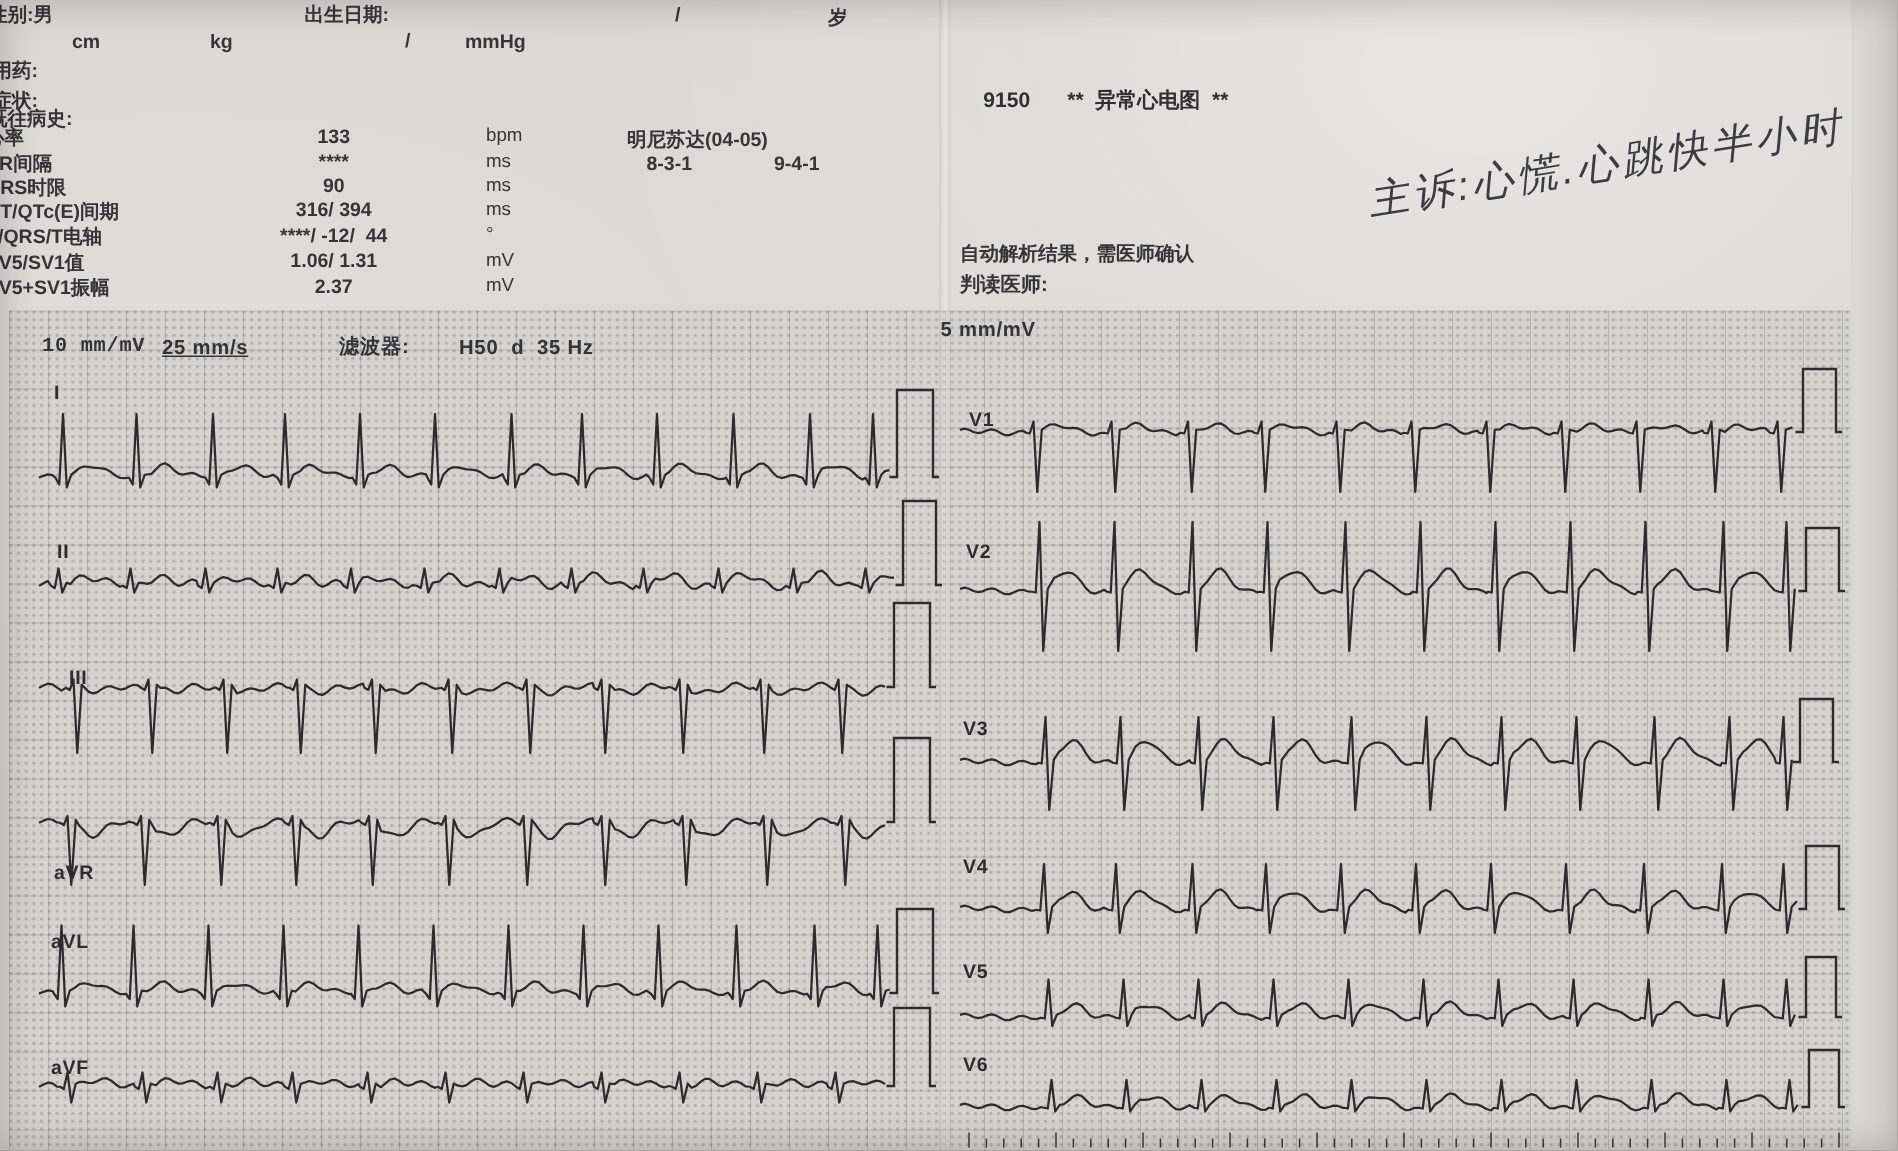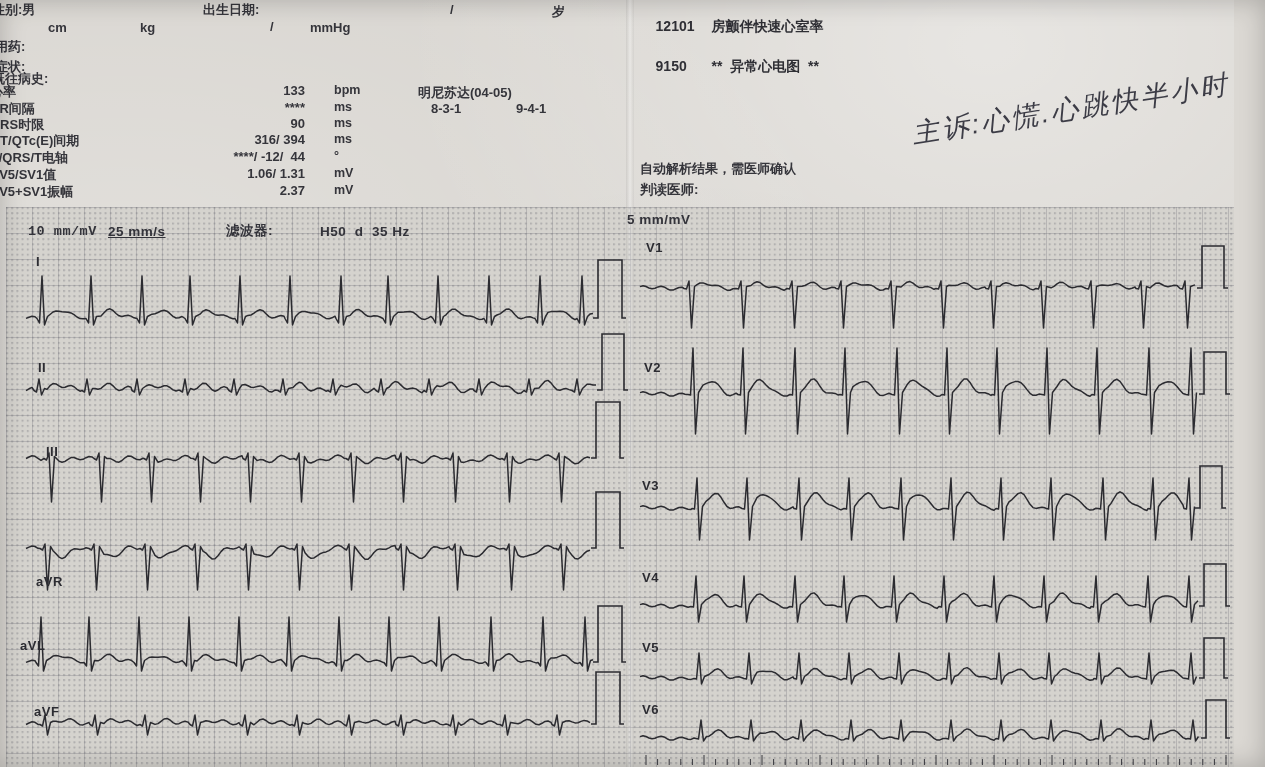--- a/index.html
+++ b/index.html
@@ -12,22 +12,22 @@
       radial-gradient(ellipse at 55% 95%, rgba(0,0,0,0.05), transparent 55%),
       #d9d6d1;
     color:#333;
   }
   .page::after{content:"";position:absolute;inset:0;box-shadow:inset 0 0 26px rgba(0,0,0,0.22);pointer-events:none;z-index:9;}
   .hdr-item{position:absolute;font-size:13px;font-weight:600;color:#35353b;white-space:pre;z-index:5;}
   .diag-row{position:absolute;left:640px;font-size:14px;font-weight:600;color:#2f2f35;white-space:pre;z-index:5;}
   .diag-code{display:inline-block;width:56px;}
   .mrow{position:absolute;left:0;width:620px;height:16px;z-index:5;}
   .mlabel{position:absolute;left:-10px;font-size:13px;font-weight:600;color:#35353b;white-space:pre;}
-  .mvalue{position:absolute;left:140px;width:165px;text-align:right;font-size:13px;font-weight:600;color:#35353b;white-space:pre;}
-  .munit{position:absolute;left:334px;font-size:12.5px;font-weight:700;color:#35353b;}
+  .mvalue{position:absolute;left:140px;width:165px;text-align:center;font-size:13px;font-weight:600;color:#35353b;white-space:pre;}
+  .munit{position:absolute;left:324px;font-size:12.5px;font-weight:400;color:#35353b;}
   .grid-area{
     position:absolute;left:6px;top:207px;width:1228px;height:560px;z-index:1;
     background-color:#d5d3ce;
     background-image:
       linear-gradient(rgba(112,112,120,0.30) 1px, transparent 1px),
       linear-gradient(90deg, rgba(112,112,120,0.30) 1px, transparent 1px),
       radial-gradient(circle at 1px 1px, rgba(112,112,120,0.34) 0.8px, transparent 1.5px);
     background-size:26px 26px,26px 26px,5.2px 5.2px;
   }
   .right-margin{position:absolute;left:1234px;top:0;width:31px;height:767px;background:#dbd8d3;z-index:2;}
@@ -124,43 +124,40 @@
   <div class="mrow" style="top:183px;">
     <span class="mlabel">RV5+SV1振幅</span>
     <span class="mvalue">2.37</span>
     <span class="munit">mV</span>
   </div>
 
   <div class="hdr-item" style="left:418px;top:84px;">明尼苏达(04-05)</div>
   <div class="hdr-item" style="left:431px;top:101px;">8-3-1</div>
   <div class="hdr-item" style="left:516px;top:101px;">9-4-1</div>
 
-  <div class="diag-row" style="top:2px;">
-    <span class="diag-code">12101</span><span>房颤伴快速心室率</span>
-  </div>
   <div class="diag-row" style="top:42px;">
     <span class="diag-code">9150</span><span>**  异常心电图  **</span>
   </div>
 
   <div class="hdr-item" style="left:640px;top:160px;font-size:13px;">自动解析结果，需医师确认</div>
   <div class="hdr-item" style="left:640px;top:181px;font-size:13.5px;">判读医师:</div>
 
   <div class="handwriting">主诉:心慌.心跳快半小时</div>
 
   <div class="settings" style="left:28px;top:224px;font-family:Liberation Mono, monospace;">10 mm/mV</div>
   <div class="settings" style="left:108px;top:224px;text-decoration:underline;">25 mm/s</div>
   <div class="settings" style="left:226px;top:222px;">滤波器:</div>
-  <div class="settings" style="left:320px;top:224px;text-align:center;">H50  d  35 Hz</div>
+  <div class="settings" style="left:306px;top:224px;text-align:center;">H50  d  35 Hz</div>
   <div class="settings" style="left:627px;top:212px;">5 mm/mV</div>
 
 <div class="lead-label" style="left: 36px; top: 254px;">I</div>
     <div class="lead-label" style="left: 38px; top: 360px;">II</div>
     <div class="lead-label" style="left: 46px; top: 444px;">III</div>
     <div class="lead-label" style="left: 36px; top: 530px; margin-top: 44px;">aVR</div>
-    <div class="lead-label" style="left: 20px; top: 620px; margin-top: 18px;">aVL</div>
+    <div class="lead-label" style="left: 34px; top: 620px;">aVL</div>
     <div class="lead-label" style="left: 34px; top: 704px;">aVF</div>
-    <div class="lead-label" style="left: 646px; top: 240px;">V1</div>
+    <div class="lead-label" style="left: 646px; top: 272px;">V1</div>
     <div class="lead-label" style="left: 644px; top: 360px;">V2</div>
     <div class="lead-label" style="left: 642px; top: 478px;">V3</div>
     <div class="lead-label" style="left: 642px; top: 570px;">V4</div>
     <div class="lead-label" style="left: 642px; top: 640px;">V5</div>
     <div class="lead-label" style="left: 642px; top: 702px;">V6</div>
   </div>
 
 </body></html>

